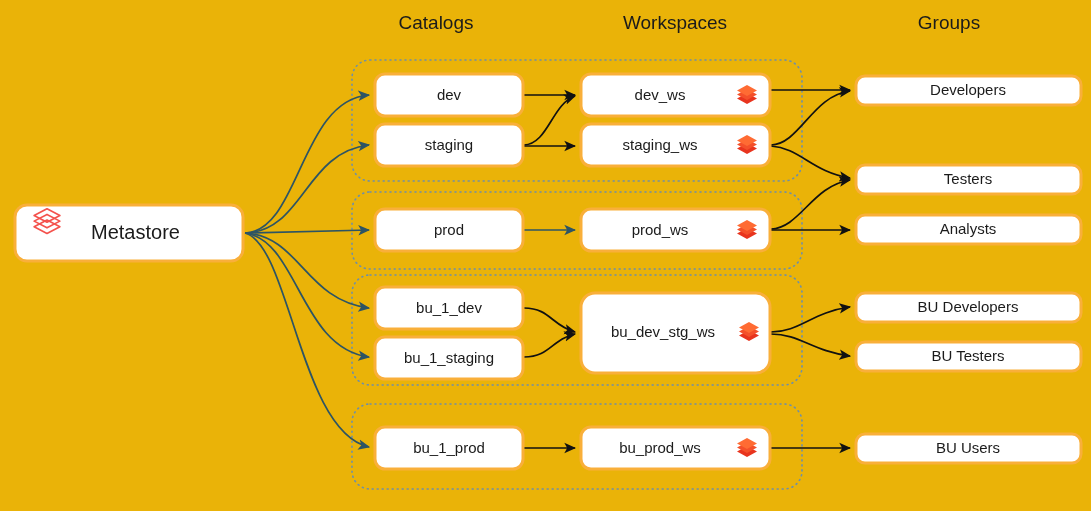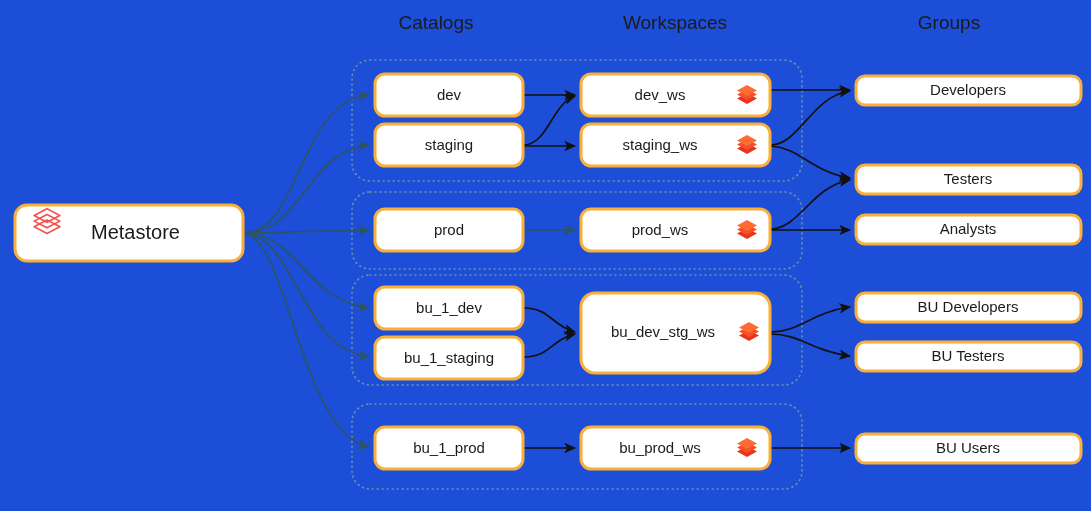--- a/index.html
+++ b/index.html
@@ -10,21 +10,21 @@
   body {
     width: 1091px;
     height: 511px;
     font-family: "Liberation Sans", sans-serif;
     overflow: hidden;
   }
   #diagram-root {
     position: relative;
     width: 1091px;
     height: 511px;
-    background: #1d4ed8;
+    background: #eab308;
   }
   svg#diagram {
     display: block;
     width: 1091px;
     height: 511px;
   }
   .col-header {
     font-family: "Liberation Sans", sans-serif;
     font-size: 19px;
     fill: #1b1b1b;

